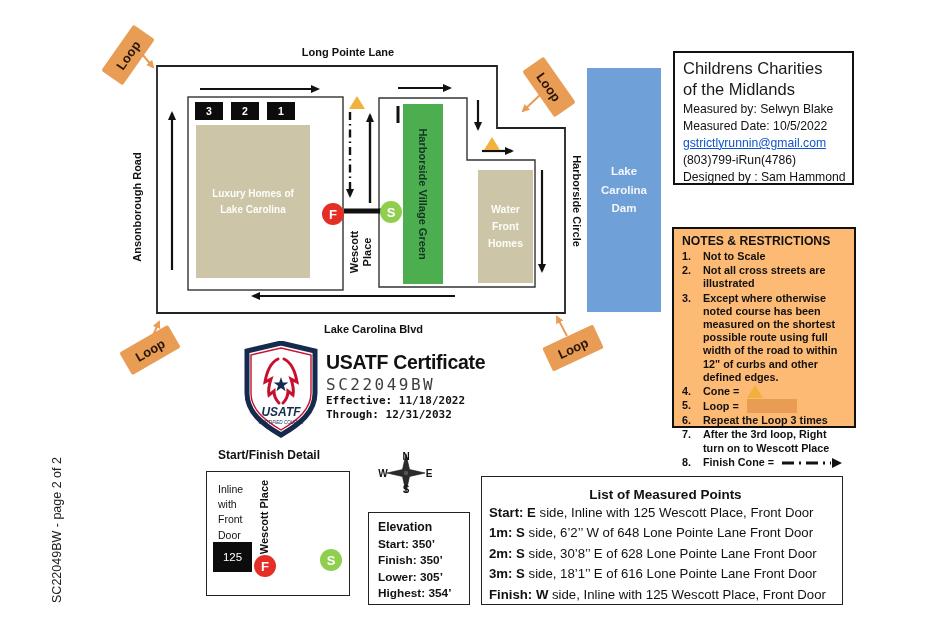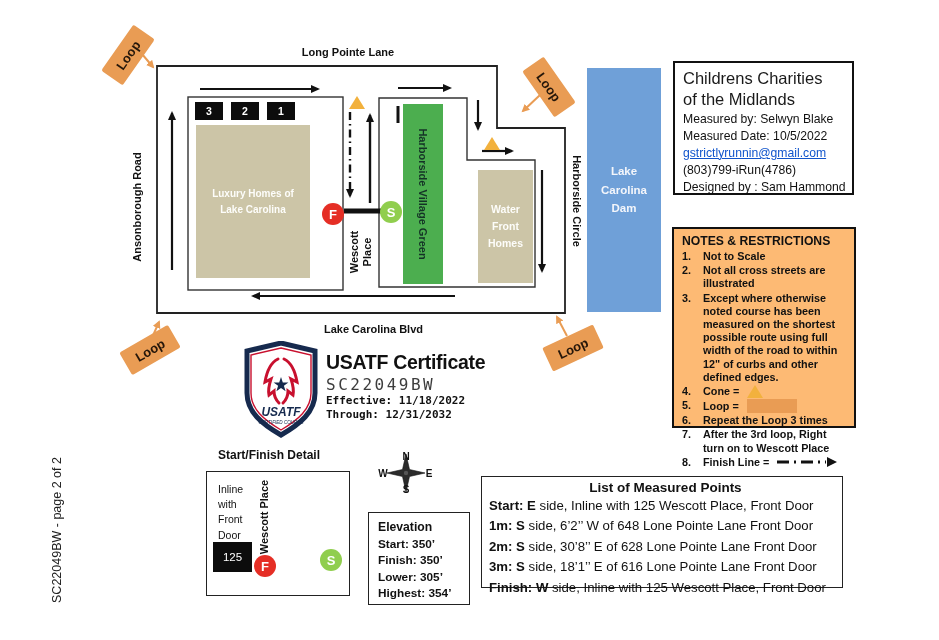--- a/index.html
+++ b/index.html
@@ -21,21 +21,21 @@
   .box{border:1.6px solid #222;background:#fff;}
   .notes-item{display:flex;align-items:flex-start;margin-bottom:1px;}
   .notes-num{width:21px;flex:none;font-weight:bold;font-size:10.8px;line-height:13.2px;}
   .notes-txt{font-weight:bold;font-size:10.8px;line-height:13.2px;}
   .mp-row{font-size:13.2px;line-height:20.4px;white-space:nowrap;}
   .mp-row b{font-weight:bold;}
   .elev-line{font-weight:bold;font-size:11.8px;line-height:16.5px;white-space:nowrap;}
   .tb-body{font-size:12.2px;line-height:16.9px;white-space:nowrap;}
   a.email{color:#1155CC;text-decoration:underline;}
   .mono{font-family:"DejaVu Sans Mono","Liberation Mono",monospace;}
-  .iconrow{display:inline-flex;align-items:center;}
+  .iconrow{display:inline-flex;align-items:flex-end;}
   .cone-glyph{width:0;height:0;border-left:8px solid transparent;border-right:8px solid transparent;
               border-bottom:13px solid #F2B13D;display:inline-block;margin-left:8px;}
   .loop-swatch{width:50px;height:14px;background:#E99C54;display:inline-block;margin-left:8px;}
 </style>
 </head>
 <body>
 
 <div id="canvas">
 
   <svg class="abs" style="left:0;top:0;" width="939" height="640" viewBox="0 0 939 640">
@@ -118,21 +118,21 @@
   <div class="abs banner" style="left:521px;top:74px;transform:rotate(55deg);">
       <span>Loop</span>
     </div>
   <div class="abs banner" style="left:545px;top:335px;transform:rotate(-25deg);">
       <span>Loop</span>
     </div>
   <div class="abs banner" style="left:122px;top:337px;transform:rotate(-30deg);">
       <span>Loop</span>
     </div>
 
-  <div class="abs" style="left:673px;top:61px;width:181px;height:134px;border:2.5px solid #111;background:#fff;padding:5px 8px;box-sizing:border-box;">
+  <div class="abs" style="left:673px;top:51px;width:181px;height:134px;border:2.5px solid #111;background:#fff;padding:5px 8px;box-sizing:border-box;">
     <div style="font-size:16.5px;line-height:20.5px;color:#1a1a1a;">Childrens  Charities</div>
     <div style="font-size:16.5px;line-height:20.5px;color:#1a1a1a;margin-bottom:2px;">of the Midlands</div>
     <div class="tb-body">Measured by: Selwyn Blake</div>
     <div class="tb-body">Measured Date:  10/5/2022</div>
     <div class="tb-body"><a class="email" href="#">gstrictlyrunnin@gmail.com</a></div>
     <div class="tb-body">(803)799-iRun(4786)</div>
     <div class="tb-body">Designed by : Sam Hammond</div>
   </div>
 
   <div class="abs" style="left:672px;top:227px;width:184px;height:201px;border:2px solid #111;background:#fdba74;padding:5px 6px 0 8px;box-sizing:border-box;">
@@ -167,21 +167,21 @@
         <span class="notes-num">6.</span>
         <span class="notes-txt">Repeat the Loop 3 times</span>
       </div>
     <div class="notes-item">
         <span class="notes-num">7.</span>
         <span class="notes-txt">After the 3rd loop, Right turn on to Wescott Place</span>
       </div>
     <div class="notes-item">
       <span class="notes-num">8.</span>
       <span class="notes-txt iconrow">
-          <span>Finish Line =</span>
+          <span>Finish Cone =</span>
         <svg width="62" height="12" viewBox="0 0 62 12" style="margin-left:7px;">
           <line x1="1" y1="6" x2="50" y2="6" stroke="#111" stroke-width="3" stroke-dasharray="12 5 2 5"></line>
           <path d="M51,1 L61,6 L51,11 Z" fill="#111"></path>
         </svg>
       </span>
     </div>
   </div>
 
   <svg class="abs" style="left:244px;top:341px;" width="74" height="97" viewBox="0 0 74 97">
     <path d="M37,2 L71,10 V52 C71,71 56,83 37,94 C18,83 3,71 3,52 V10 Z" fill="#fff" stroke="#162A4E" stroke-width="5"></path>
@@ -215,21 +215,21 @@
   <div class="abs ctr" style="left:406px;top:489px;font-size:10px;font-weight:600;">S</div>
 
   <div class="abs box" style="left:368px;top:512px;width:102px;height:93px;padding:6px 0 0 9px;box-sizing:border-box;">
     <div class="elev-line" style="font-size:12.2px;">Elevation</div>
     <div class="elev-line">Start:  350’</div>
     <div class="elev-line">Finish: 350’</div>
     <div class="elev-line">Lower: 305’</div>
     <div class="elev-line">Highest:  354’</div>
   </div>
 
-  <div class="abs box" style="left:481px;top:476px;width:362px;height:112px;padding:3px 0 0 7px;box-sizing:border-box;">
+  <div class="abs box" style="left:481px;top:476px;width:362px;height:129px;padding:10px 0 0 7px;box-sizing:border-box;">
     <div style="font-weight:bold;font-size:13.5px;text-align:center;margin-bottom:1px;">List of Measured Points</div>
     <div class="mp-row"><b>Start: E</b><span> side,  Inline with 125 Wescott Place, Front Door</span></div>
     <div class="mp-row"><b>1m: S</b><span> side,  6’2’’ W of 648 Lone Pointe Lane Front Door</span></div>
     <div class="mp-row"><b>2m: S</b><span> side, 30’8’’ E of 628  Lone Pointe Lane Front Door</span></div>
     <div class="mp-row"><b>3m: S</b><span> side,  18’1’’ E of 616  Lone Pointe Lane Front Door</span></div>
     <div class="mp-row"><b>Finish: W</b><span> side, Inline with 125 Wescott Place, Front Door</span></div>
   </div>
 
   <div class="abs vup" style="left:57px;top:530px;font-size:12.5px;color:#222;white-space:nowrap;">SC22049BW - page 2 of 2</div>
 

